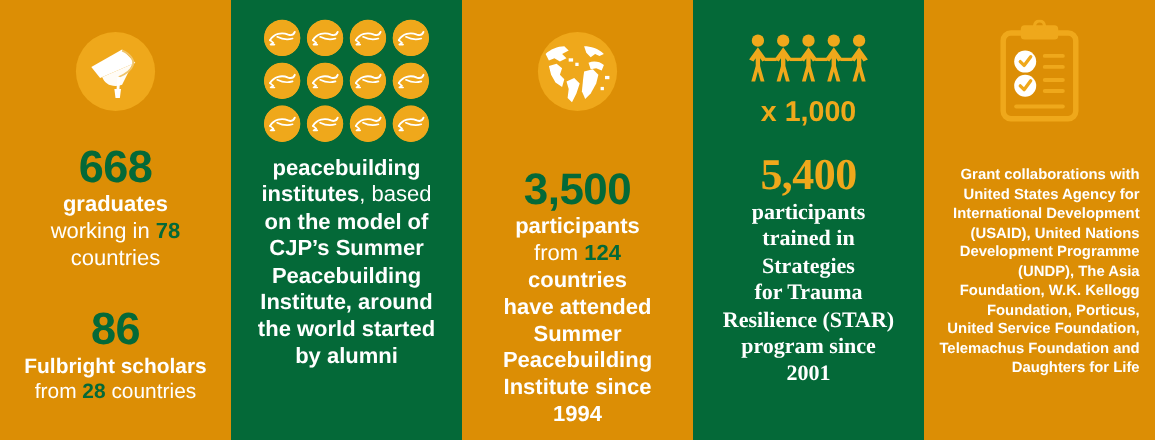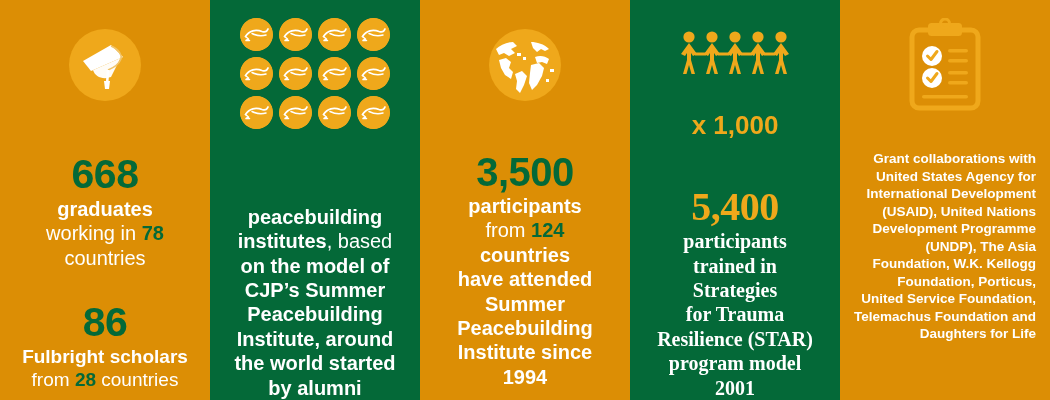--- a/index.html
+++ b/index.html
@@ -19,21 +19,21 @@
   }
   .panel {
     height: 400px;
     box-sizing: border-box;
     position: relative;
     display: flex;
     flex-direction: column;
     align-items: center;
   }
   .panel-orange { background: #DC8E05; }
-  .panel-green  { background: #046938; justify-content: space-between; }
+  .panel-green  { background: #046938; }
 
   .p1 { width: 210px; }
   .p2 { width: 210px; }
   .p3 { width: 210px; }
   .p4 { width: 210px; }
   .p5 { width: 210px; }
 
   
   .icon-zone {
     height: 130px;
@@ -96,21 +96,21 @@
   .statline {
     color: #ffffff;
     font-weight: bold;
   }
   .statline .reg { font-weight: normal; }
   .hl-green  { color: #046938; font-weight: bold; }
 
   
   .p1 .bignum { font-size: 41px; line-height: 1.0; margin-bottom: 2px; }
   .p1 .statline { font-size: 20px; line-height: 1.22; }
-  .p1 .stat-a { margin-top: 24px; }
+  .p1 .stat-a { margin-top: 1px; }
   .p1 .stat-b { margin-top: 32px; }
   .p1 .stat-b .bignum { font-size: 41px; }
   .p1 .stat-b .statline { font-size: 19px; }
 
   
   .p2 .bignum { font-size: 40px; line-height: 1.0; margin-bottom: 2px; }
   .p2 .statline { font-size: 20px; line-height: 1.22; }
   .p2 .stat-block { margin-top: 12px; padding: 0 14px; }
 
   
@@ -339,21 +339,21 @@
 
     <div class="stat-block">
       <span class="bignum bignum-orange">5,400</span>
       <div class="statline">
         <span>participants</span>
       </div>
       <div class="statline reg">trained in</div>
       <div class="statline reg">Strategies</div>
       <div class="statline reg">for Trauma</div>
       <div class="statline reg">Resilience (STAR)</div>
-      <div class="statline reg">program model</div>
+      <div class="statline reg">program since</div>
       <div class="statline reg">2001</div>
     </div>
   </div>
 
   <div class="panel panel-orange p5">
     <div class="icon-zone">
       <svg width="78" height="94" viewBox="0 0 78 94">
         <rect x="6" y="12" width="66" height="78" rx="7" fill="none" stroke="#EFA81B" stroke-width="5"></rect>
         <rect x="22" y="5" width="34" height="13" rx="3.5" fill="#EFA81B"></rect>
         <circle cx="39" cy="5.5" r="4.5" fill="none" stroke="#EFA81B" stroke-width="3"></circle>

